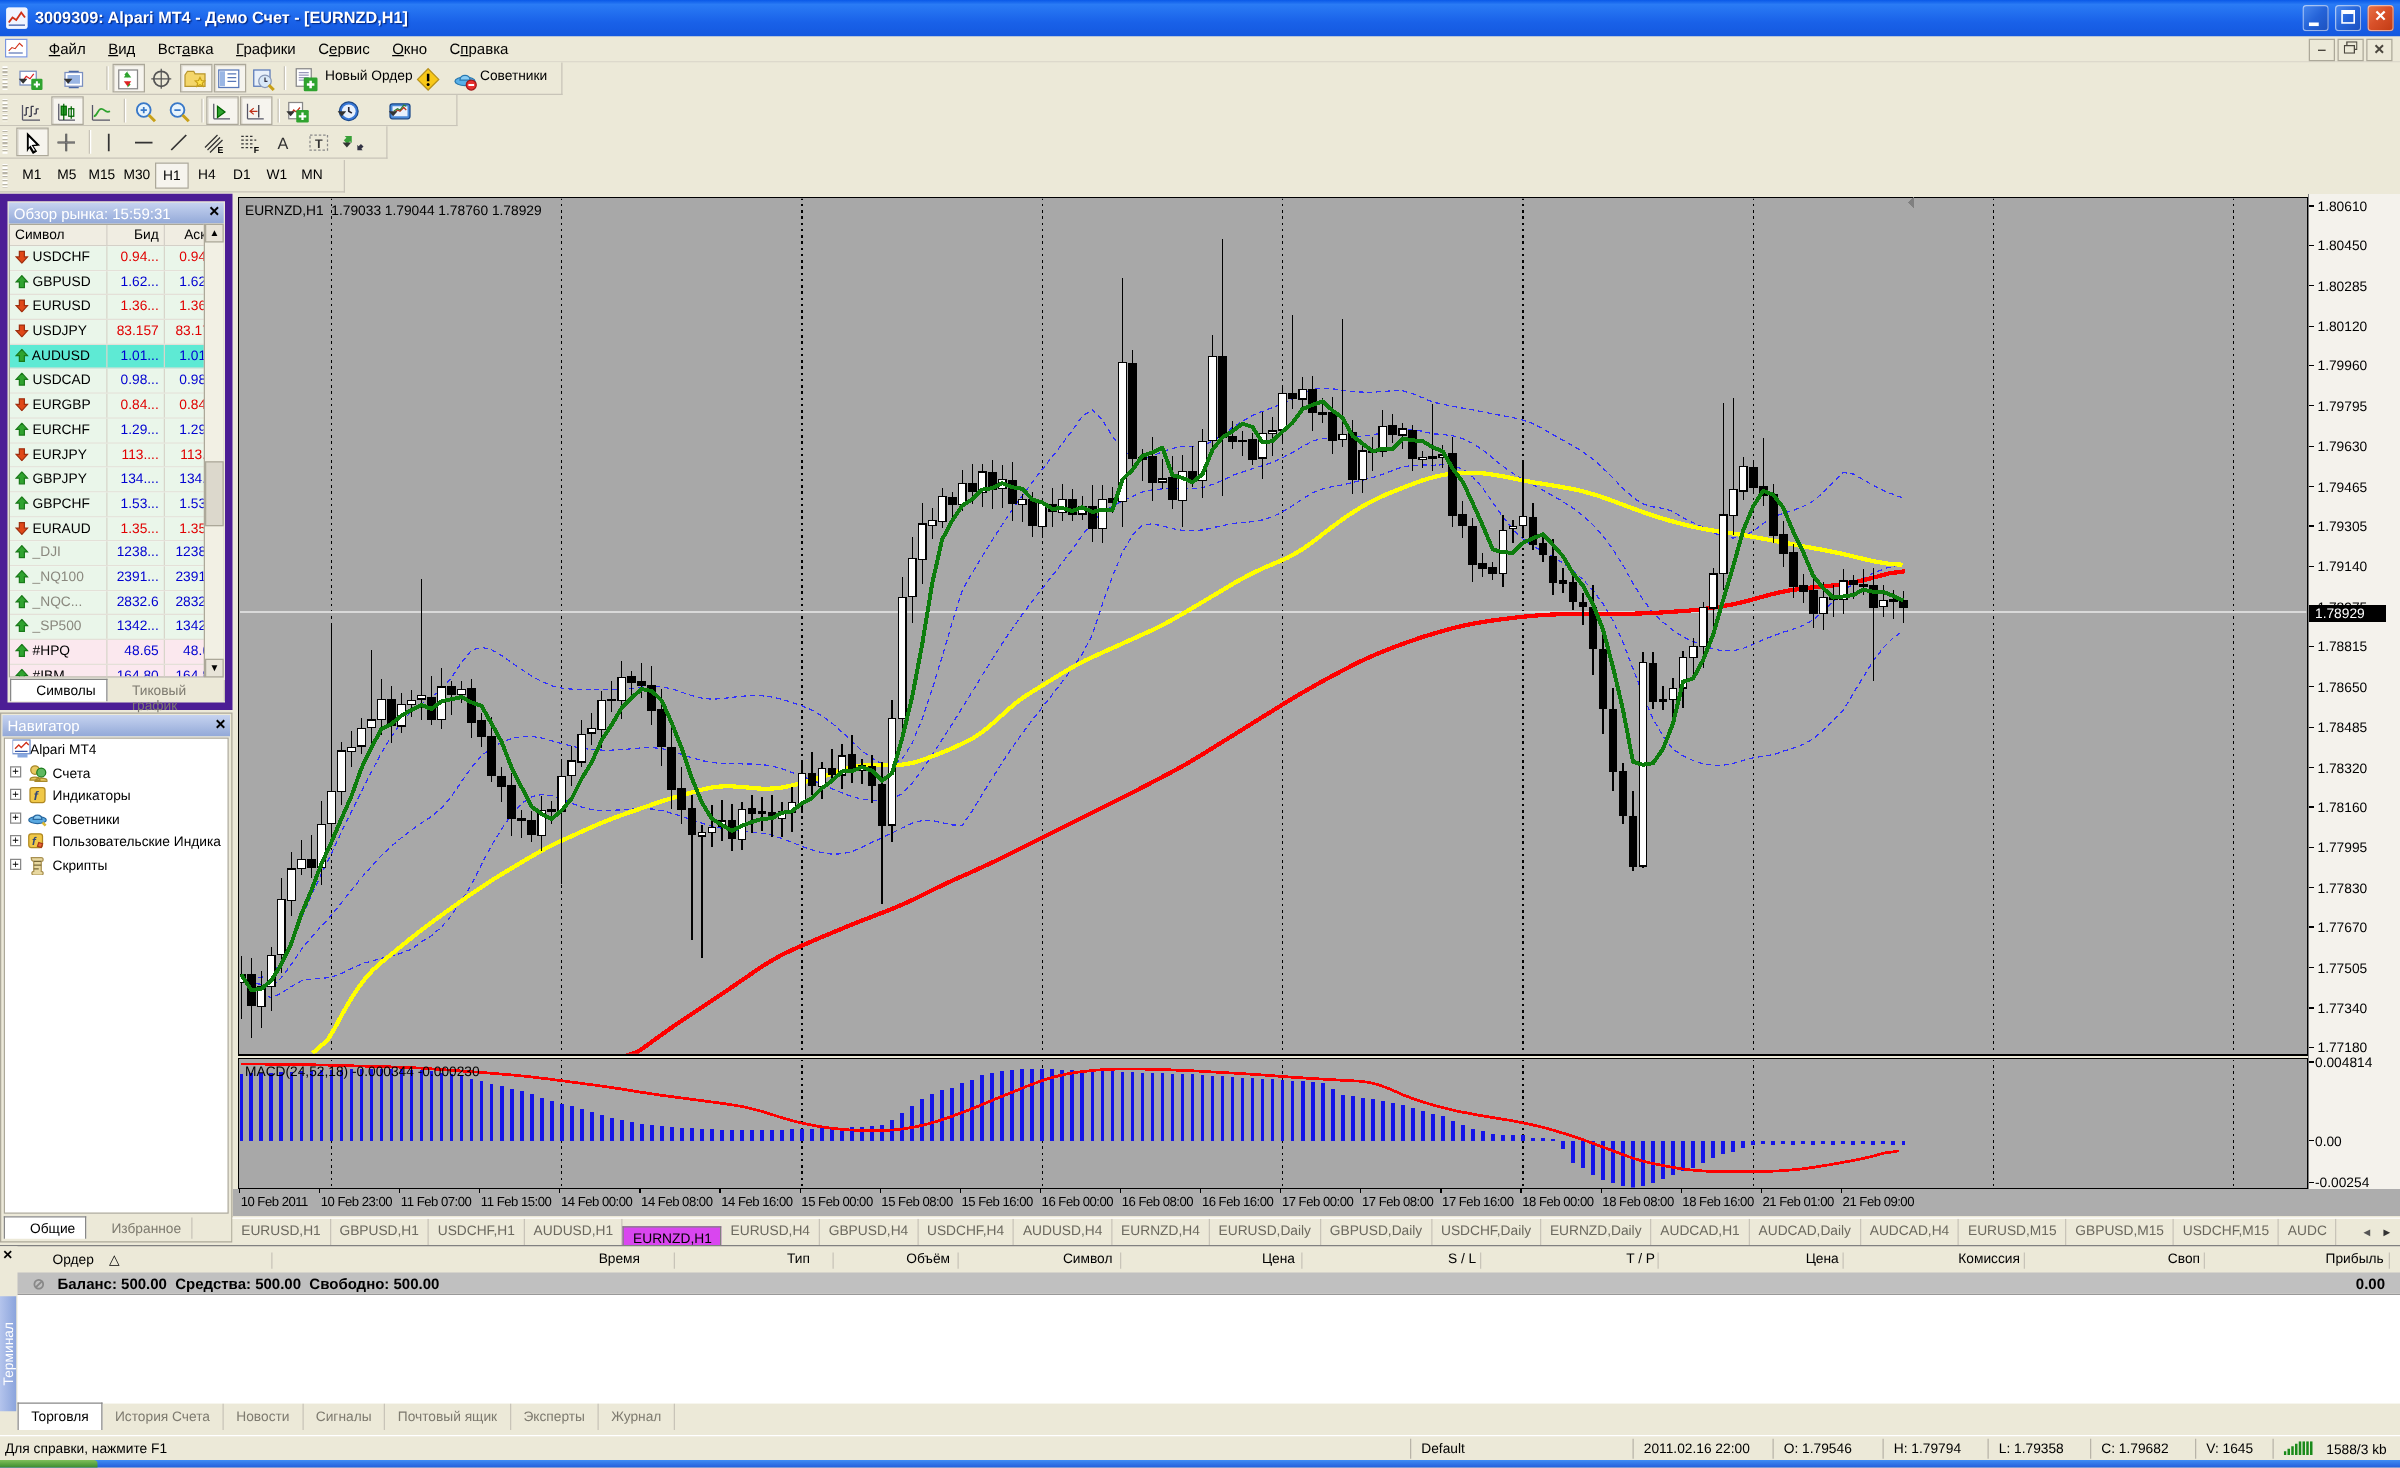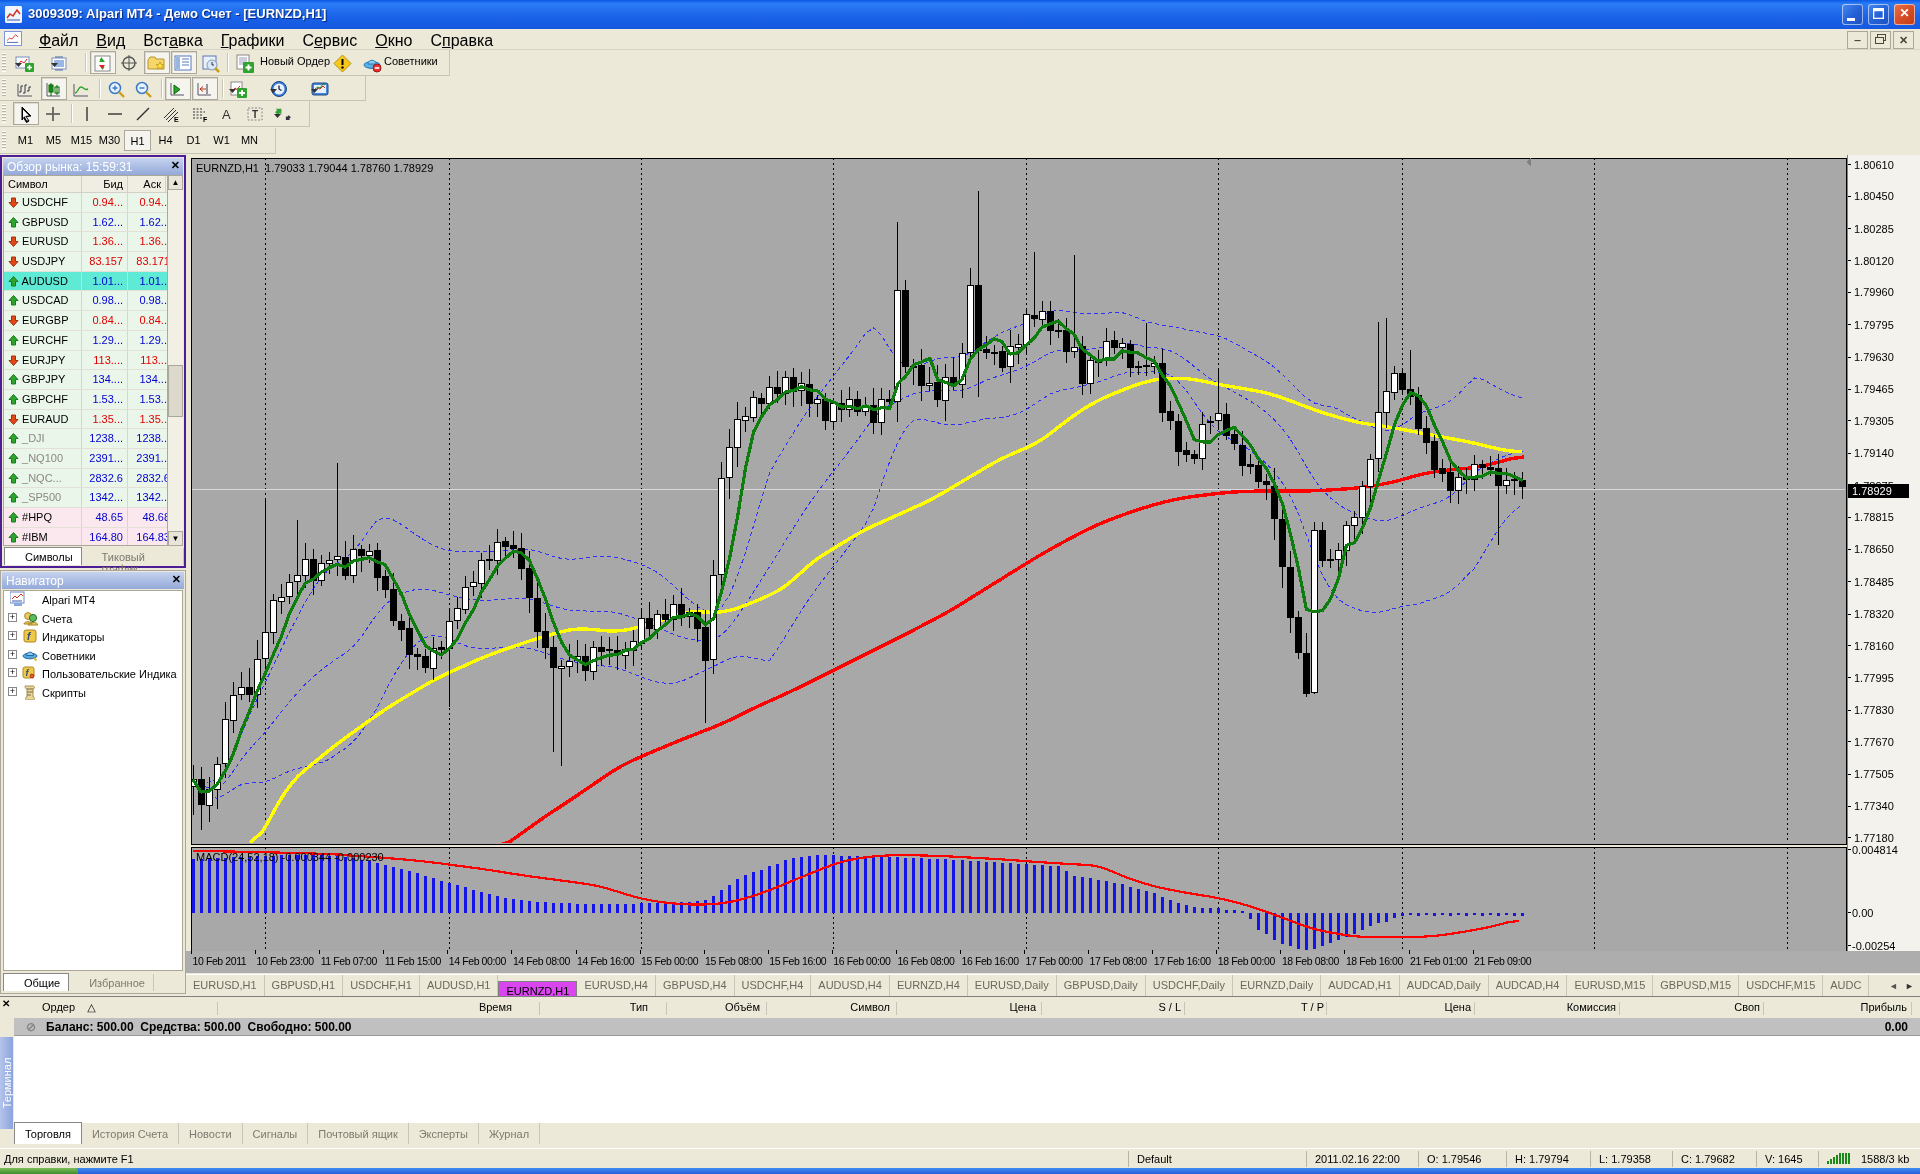--- a/index.html
+++ b/index.html
@@ -11,21 +11,21 @@
  text-shadow:1px 1px 1px #00237a;}
 .winbtn{position:absolute;top:4px;width:21px;height:21px;border-radius:3px;color:#fff;
  font-size:12px;text-align:center;line-height:19px;font-weight:bold;
  box-shadow:inset 0 0 0 1px rgba(255,255,255,.55);}
 .winbtn.min,.winbtn.max{background:linear-gradient(135deg,#4a8af0 0%,#2563d8 50%,#1c50bd 100%);}
 .winbtn.close{background:linear-gradient(135deg,#e8764a 0%,#d9512a 45%,#c03a12 100%);}
 
 #menubar{position:absolute;left:0;top:29px;width:1920px;height:21px;background:#ece9d8;border-bottom:1px solid #d8d4c8;}
 #menubar .mico{position:absolute;left:4px;top:2px;width:18px;height:15px;border:1px solid #7a96df;background:#fff;}
 #menubar .items{position:absolute;left:30px;top:0;height:21px;display:flex;}
-#menubar .items span{padding:3px 9px 0 9px;color:#000;font-size:16px;}
+#menubar .items span{padding:3px 9px 0 9px;color:#000;font-size:12px;}
 .childbtns{position:absolute;top:2px;right:6px;display:flex;gap:2px;}
 .childbtns div{width:21px;height:18px;background:#ece9d8;border:1px solid #aca899;color:#4a463d;
  text-align:center;line-height:16px;font-size:11px;font-weight:bold;}
 
 .tbrow{position:absolute;left:0;width:1920px;background:#ece9d8;}
 .tbgroup{position:absolute;left:0;top:0;height:100%;border-right:1px solid #c8c4b8;border-bottom:1px solid #c8c4b8;background:#ece9d8;}
 .grip{position:absolute;left:2px;top:3px;bottom:3px;width:4px;
  background:repeating-linear-gradient(to bottom,#fff 0 1px,#b8b4a8 1px 2px,transparent 2px 3px);}
 .tbtn{position:absolute;top:1px;width:26px;height:23px;border:1px solid transparent;}
 .tbtn.pressed{border:1px solid #aca899;background:#f6f4ee;box-shadow:inset 1px 1px 0 #dedad0;}
@@ -367,21 +367,21 @@
 <div class="tfbtn" style="left:40px">M5</div>
 <div class="tfbtn" style="left:68px">M15</div>
 <div class="tfbtn" style="left:96px">M30</div>
 <div class="tfbtn pressed" style="left:124px">H1</div>
 <div class="tfbtn" style="left:152px">H4</div>
 <div class="tfbtn" style="left:180px">D1</div>
 <div class="tfbtn" style="left:208px">W1</div>
 <div class="tfbtn" style="left:236px">MN</div>
 </div>
   </div>
-<div class="panel" style="left:0;top:155px;width:186px;height:413px;border:2px solid #4c1d95">
+<div class="panel" style="left:0;top:155px;width:186px;height:413px;border:6px solid #4c1d95">
 <div class="phead">Обзор рынка: 15:59:31<span class="x">✕</span></div>
 <div class="mwtable" style="top:18px;bottom:20px;overflow:hidden">
 <div class="mwhead">
         <div class="c-sym">Символ</div>
         <div class="c-bid">Бид</div>
         <div class="c-ask" style="width:38px">Аск</div>
       </div>
 <div class="mwrow" style="background:#eaf6ea">
         <div class="c-sym" style="color:#000"><svg width="11" height="11" viewBox="0 0 11 11" style="vertical-align:-2px">
             <path d="M5.5 10.5L1 5.5h2.5V1h4v4.5H10z" fill="#e04818" stroke="#a03010"></path>
@@ -515,21 +515,21 @@
       <div class="abs" style="left:0;top:190px;width:15px;height:52px;background:#dcd8cc;border:1px solid #aca899"></div>
     </div>
 <div class="tabsrow" style="left:2px;bottom:1px">
       <div class="tab active">Символы</div>
       <div class="tab">Тиковый график</div>
     </div>
 </div>
 <div class="panel" style="left:0;top:570px;width:186px;height:424px;border:1px solid #aca899">
 <div class="phead">Навигатор<span class="x">✕</span></div>
 <div class="tree" style="top:19px;bottom:22px">
-<div class="titem" style="padding-left:38px"><svg class="ticon16" style="left:6px" viewBox="0 0 16 16">
+<div class="titem" style="padding-left:20px"><svg class="ticon16" style="left:6px" viewBox="0 0 16 16">
           <rect x="0" y="1" width="14" height="11" fill="#fff" stroke="#6888c8"></rect>
           <path d="M2 8l3-3 2 2 4-4 2 2" stroke="#d03018" fill="none"></path>
           <path d="M2 10h10" stroke="#3858a8"></path>
           <rect x="4" y="12" width="8" height="3" fill="#88a8e0"></rect>
         </svg>Alpari MT4</div>
 <div class="titem"><div class="plus">+</div><svg class="ticon16" viewBox="0 0 16 16">
           <circle cx="6" cy="6" r="3.4" fill="#e8c860" stroke="#a88828"></circle>
           <circle cx="11" cy="8" r="3.6" fill="#60b860" stroke="#1a7a1a"></circle>
           <path d="M2 14c0-3 8-3 8 0zM6 15c0-3.4 10-3.4 10 0z" fill="#e8c860" stroke="#a88828"></path>
         </svg>Счета</div>

